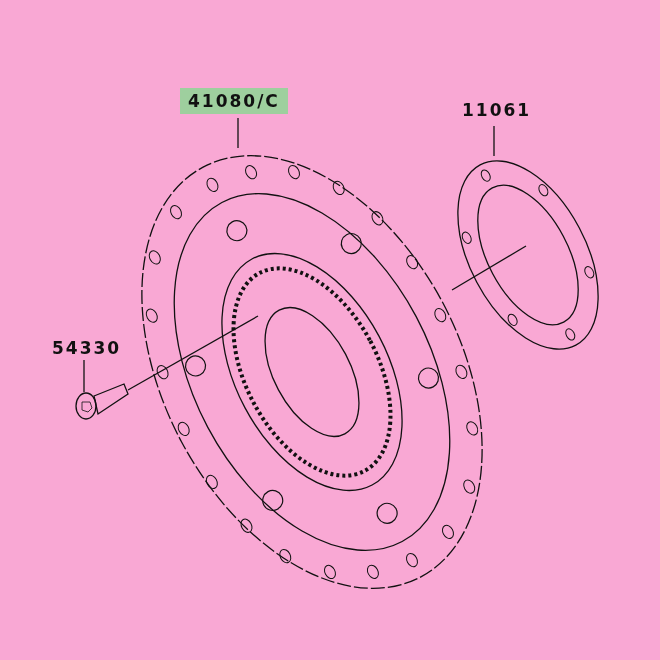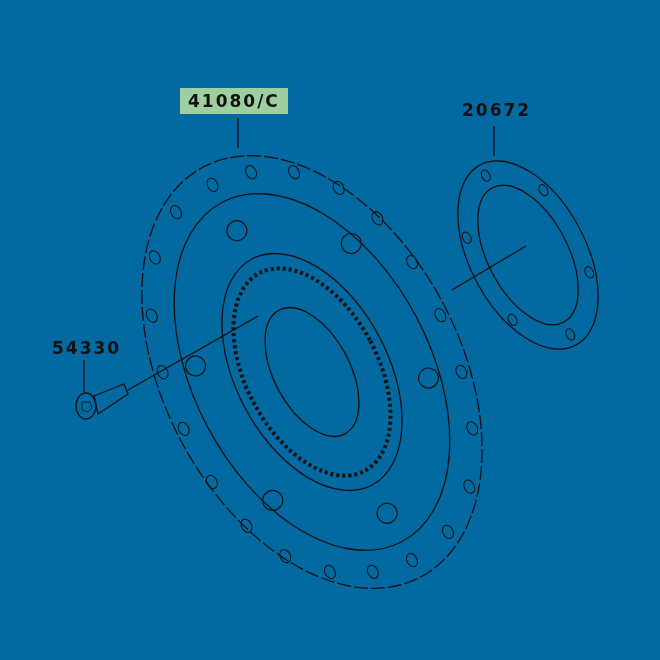--- a/index.html
+++ b/index.html
@@ -1,16 +1,16 @@
 <!DOCTYPE html>
 <html><head>
   <meta charset="utf-8">
   <style>
     html, body { margin:0; padding:0; background:#ffffff; }
-    #stage { position:relative; width:660px; height:660px; background:#0369a1; overflow:hidden; }
+    #stage { position:relative; width:660px; height:660px; background:#f9a8d4; overflow:hidden; }
     svg { position:absolute; left:0; top:0; }
     .label { position:absolute; font-family:"DejaVu Sans", sans-serif; font-weight:bold; font-size:17px; color:#111; letter-spacing:2px; }
     .label.hl { background:#9ecf9e; padding:3px 8px; }
   </style>
 </head>
 <body>
 
 <div id="stage">
   <svg width="660" height="660" viewBox="0 0 660 660">
     <g fill="none" stroke="#111" stroke-width="1.3">
@@ -78,15 +78,15 @@
       <g>
         <ellipse cx="86" cy="406" rx="10" ry="13"></ellipse>
         <polygon points="82,402 90,402 92,408 88,412 82,410" stroke-width="0.8"></polygon>
         <path d="M94 396 L124 384 L128 394 L98 414 Z"></path>
       </g>
       <line x1="128" y1="390" x2="258" y2="316"></line>
     </g>
   </svg>
 
   <div class="label hl" style="left:180px;top:88px;">41080/C</div>
-  <div class="label" style="left:462px;top:100px;">20672</div>
+  <div class="label" style="left:462px;top:100px;">11061</div>
   <div class="label" style="left:52px;top:338px;">54330</div>
 </div>
 
 </body></html>

